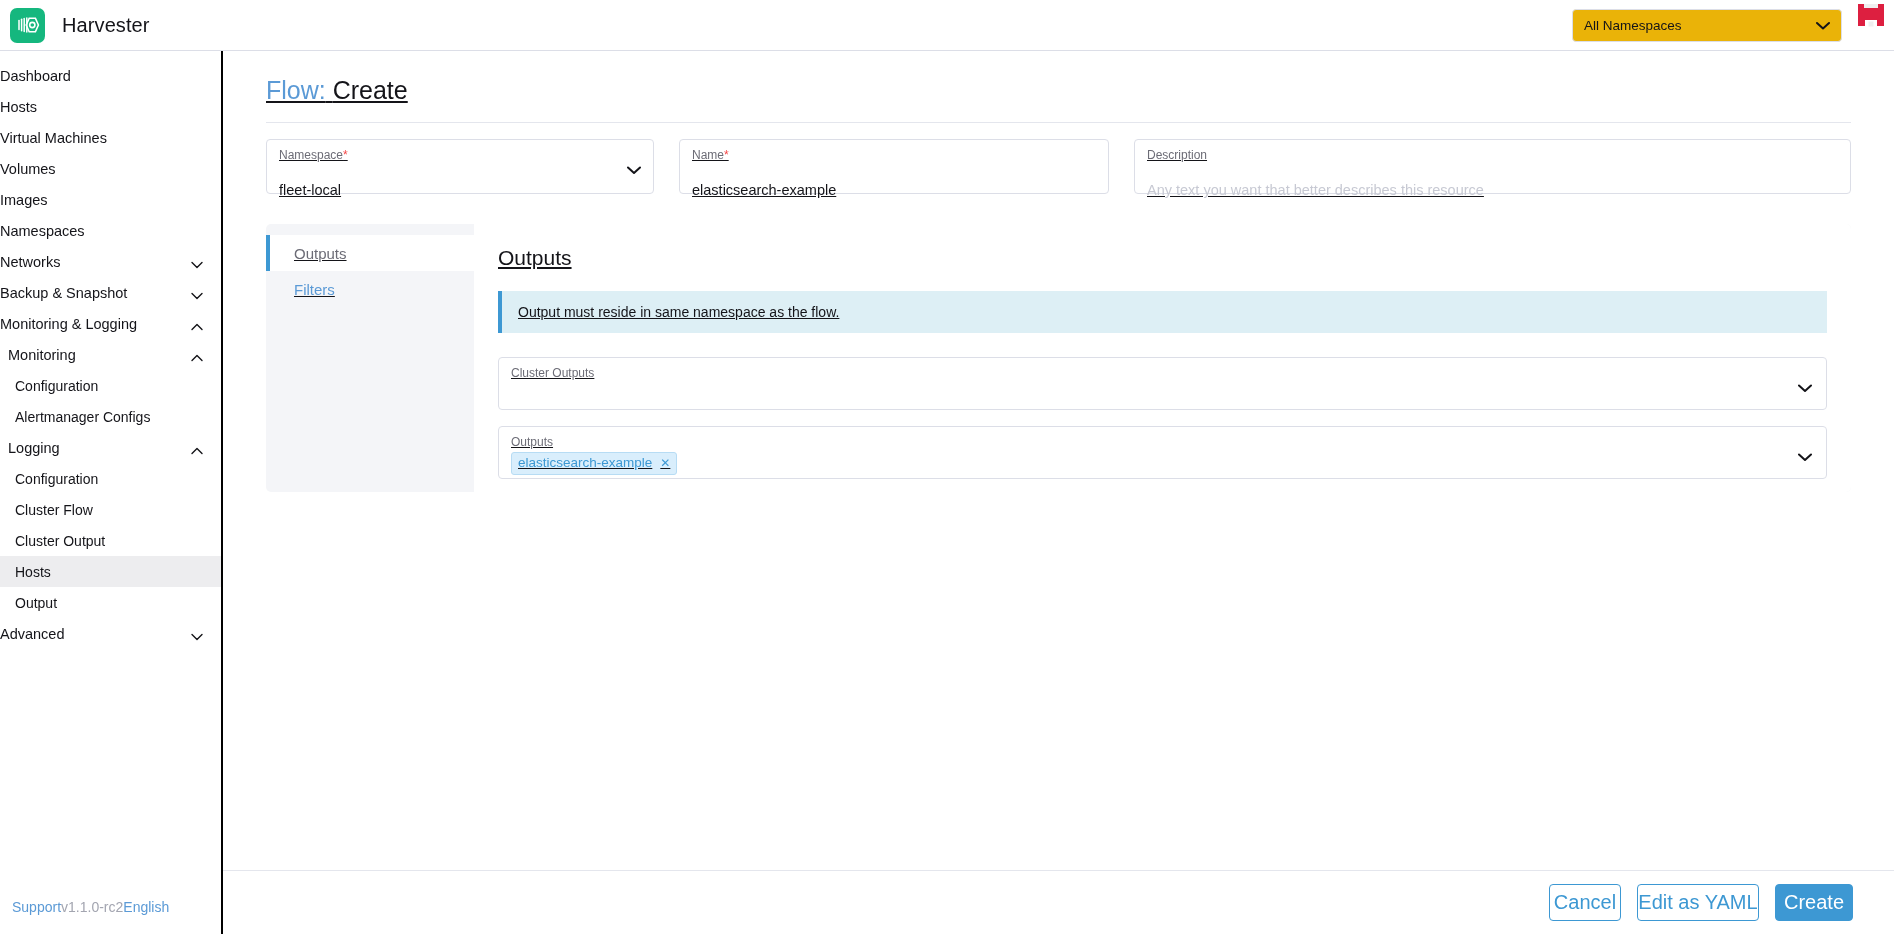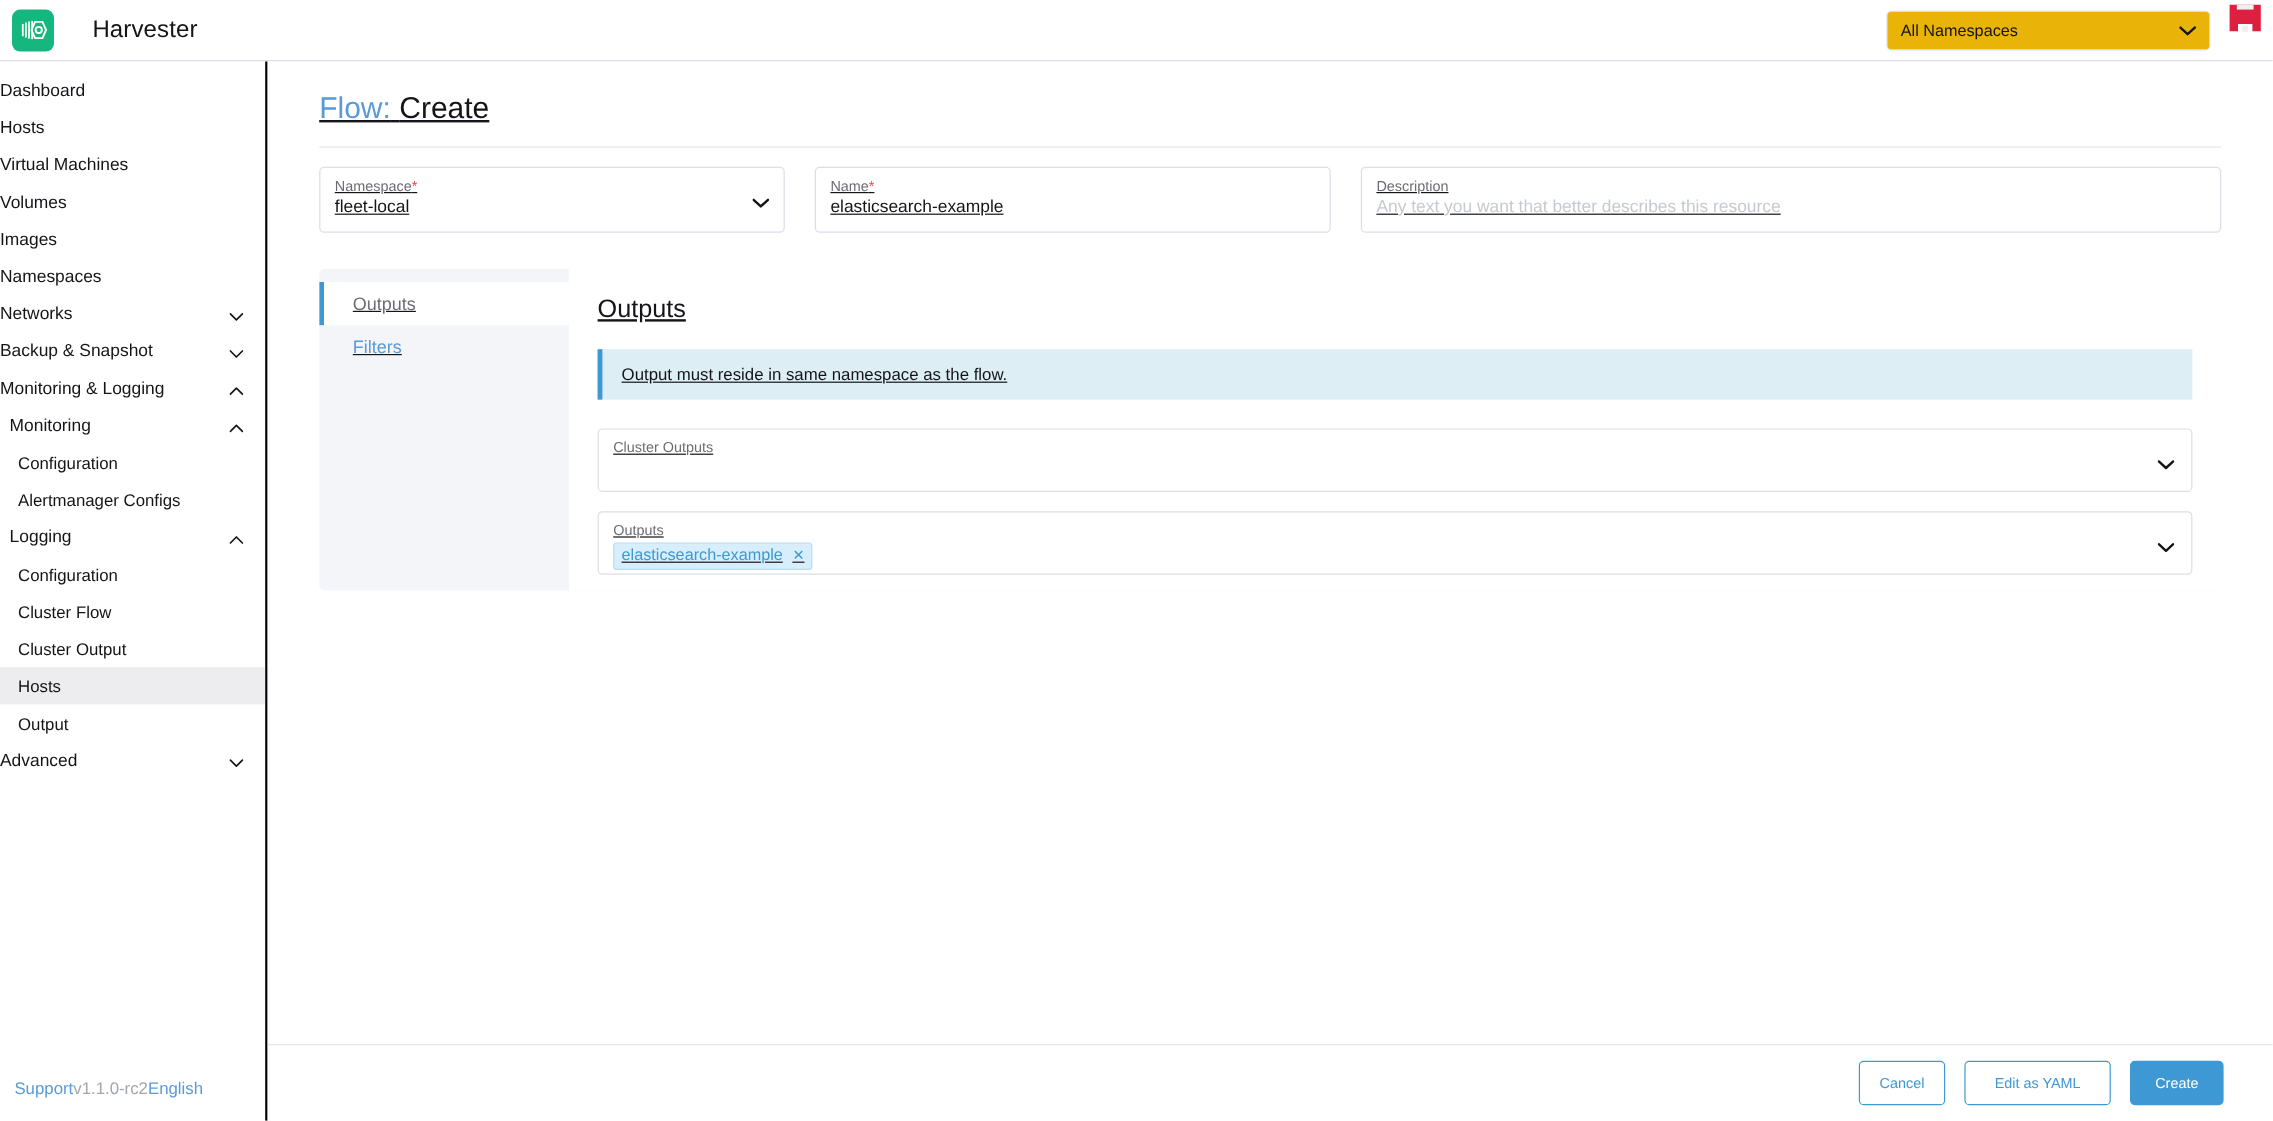--- a/index.html
+++ b/index.html
@@ -18,21 +18,21 @@
     display: flex; align-items: center;
     border-bottom: 1px solid #dcdee7;
     background: #fff;
     position: relative;
   }
   .brand { display: flex; align-items: center; padding-left: 10px; width: 223px; }
   .logo-box {
     width: 35px; height: 35px; border-radius: 7px; background: #15b77e;
     display: flex; align-items: center; justify-content: center;
   }
-  .brand-name { font-size: 20px; margin-left: 32px; color: #141419; letter-spacing: .1px; }
+  .brand-name { font-size: 20px; margin-left: 17px; color: #141419; letter-spacing: .1px; }
 
   .header-right {
     position: absolute; right: 0; top: 0; height: 51px;
     display: flex; align-items: center; gap: 14px; padding-right: 8px;
   }
   .ns-select {
     width: 270px; height: 33px;
     border: 1px solid #dcdee7; border-radius: 4px;
     background: #eab308;
     display: flex; align-items: center;
@@ -99,21 +99,21 @@
   
   .form-row { display: flex; gap: 25px; padding: 0 19px 0 19px; }
   .field {
     border: 1px solid #dcdee7; border-radius: 4px;
     background: #fff; height: 55px;
     padding: 8px 12px 0 12px;
     position: relative;
   }
   .field-label { font-size: 12px; color: #6c6c76; line-height: 14px; }
   .req { color: #f64747; font-size: 12px; }
-  .field-value { font-size: 14.5px; color: #141419; margin-top: 3px; }
+  .field-value { font-size: 14.5px; color: #141419; margin-top: 20px; }
   .field-value.placeholder { color: #c7c9d3; }
   .field .chev-field { position: absolute; right: 12px; top: 21px; }
   .f-namespace { width: 388px; }
   .f-name { width: 430px; }
   .f-description { flex: 1; }
 
   
   .tab-card {
     margin: 30px 19px 0 19px;
     border-radius: 5px;
@@ -163,21 +163,21 @@
   .chip .x { font-size: 12px; color: #3d98d3; cursor: pointer; }
 
   
   .main-footer {
     height: 64px; min-height: 64px;
     border-top: 1px solid #e4e6ed;
     display: flex; align-items: center; justify-content: flex-end;
     gap: 16px; padding-right: 41px;
   }
   .btn {
-    height: 37px; border-radius: 4px; font-size: 12px;
+    height: 37px; border-radius: 4px; font-size: 20px;
     display: inline-flex; align-items: center; justify-content: center;
     cursor: pointer; padding: 0 20px; white-space: nowrap;
   }
   .btn-outline { border: 1px solid #3d98d3; color: #3d98d3; background: #fff; }
   .btn-primary { background: #3d98d3; color: #fff; border: 1px solid #3d98d3; }
   .w-cancel { width: 72px; padding: 0; }
   .w-yaml { width: 122px; padding: 0; }
   .w-create { width: 78px; padding: 0; }
 </style>
 </head>

